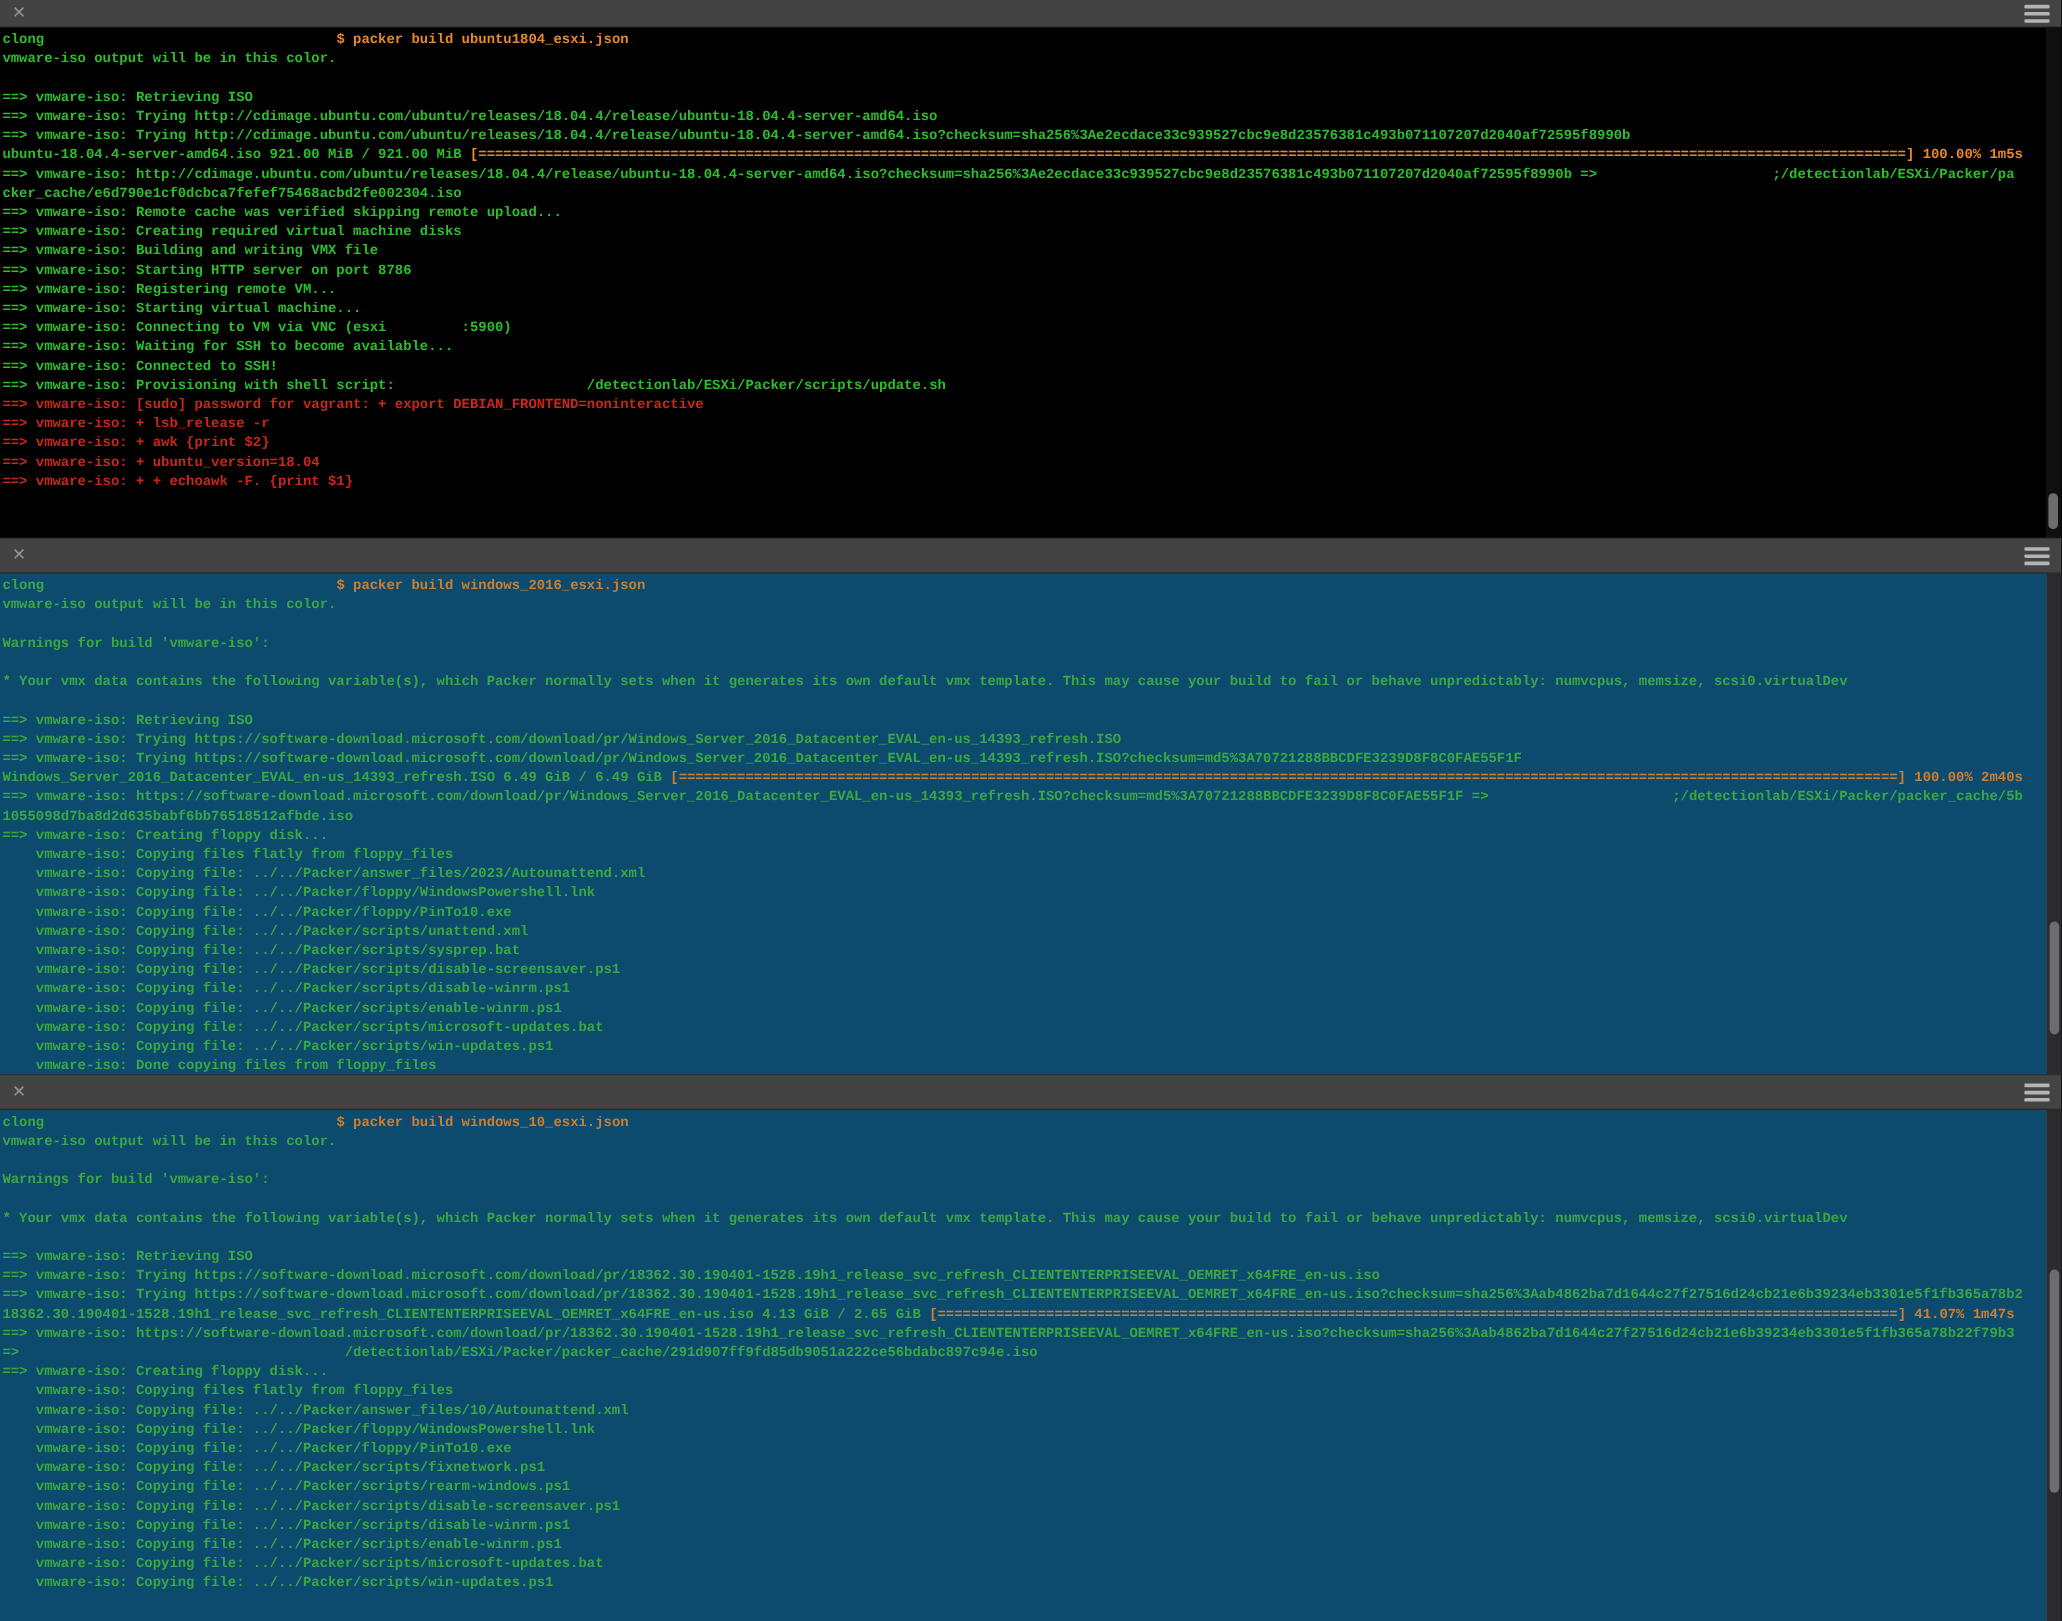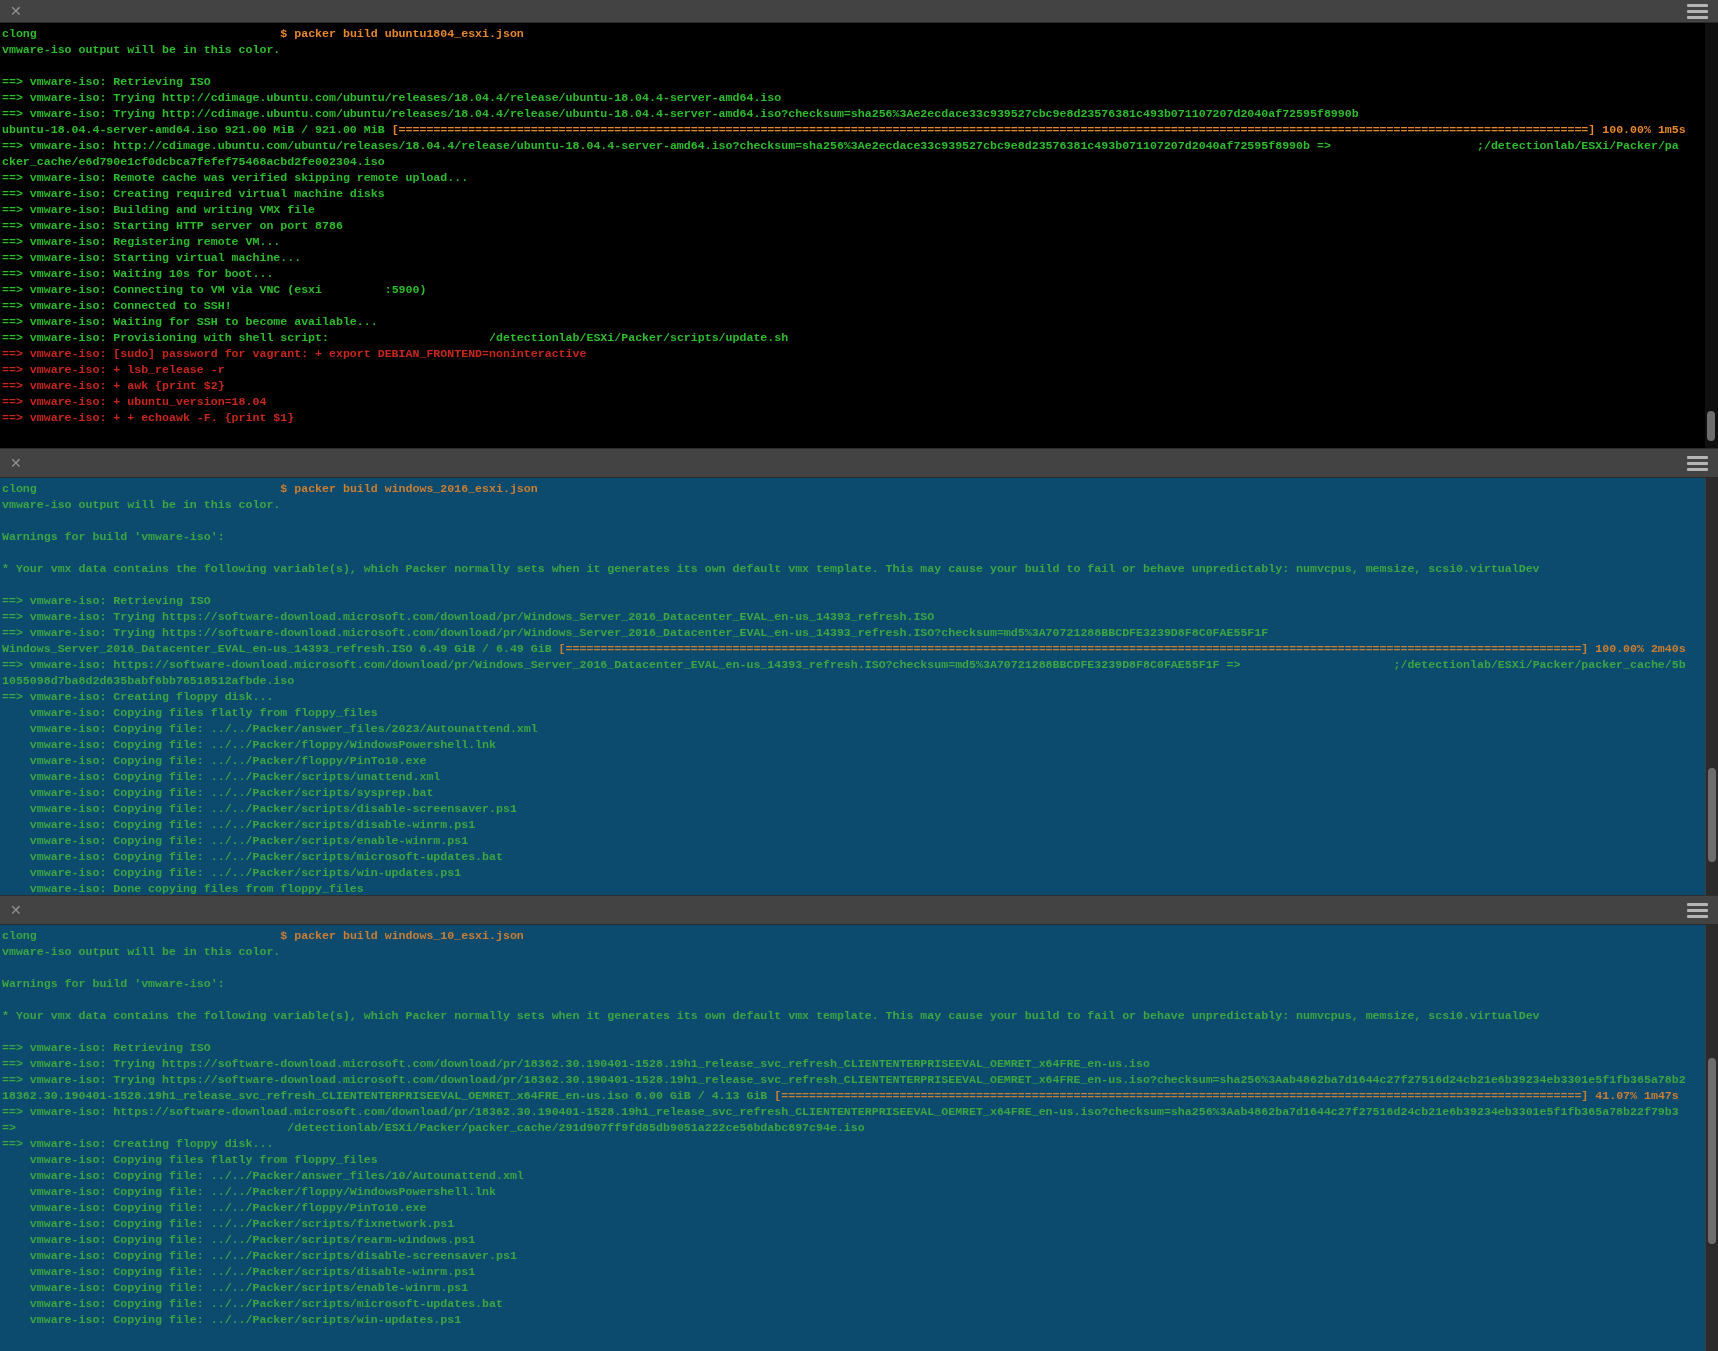--- a/index.html
+++ b/index.html
@@ -74,24 +74,23 @@
         <div class="term-line"><span class="green">==&gt; vmware-iso: Trying http://cdimage.ubuntu.com/ubuntu/releases/18.04.4/release/ubuntu-18.04.4-server-amd64.iso?checksum=sha256%3Ae2ecdace33c939527cbc9e8d23576381c493b071107207d2040af72595f8990b</span></div>
         <div class="term-line"><span class="green">ubuntu-18.04.4-server-amd64.iso 921.00 MiB / 921.00 MiB </span><span class="orange">[</span><span class="orange">===========================================================================================================================================================================</span><span class="orange">] 100.00% 1m5s</span></div>
         <div class="term-line"><span class="green">==&gt; vmware-iso: http://cdimage.ubuntu.com/ubuntu/releases/18.04.4/release/ubuntu-18.04.4-server-amd64.iso?checksum=sha256%3Ae2ecdace33c939527cbc9e8d23576381c493b071107207d2040af72595f8990b =&gt;</span><span>                     </span><span class="green">;/detectionlab/ESXi/Packer/pa</span></div>
         <div class="term-line"><span class="green">cker_cache/e6d790e1cf0dcbca7fefef75468acbd2fe002304.iso</span></div>
         <div class="term-line"><span class="green">==&gt; vmware-iso: Remote cache was verified skipping remote upload...</span></div>
         <div class="term-line"><span class="green">==&gt; vmware-iso: Creating required virtual machine disks</span></div>
         <div class="term-line"><span class="green">==&gt; vmware-iso: Building and writing VMX file</span></div>
         <div class="term-line"><span class="green">==&gt; vmware-iso: Starting HTTP server on port 8786</span></div>
         <div class="term-line"><span class="green">==&gt; vmware-iso: Registering remote VM...</span></div>
         <div class="term-line"><span class="green">==&gt; vmware-iso: Starting virtual machine...</span></div>
-        <div class="term-line"><span class="green">==&gt; vmware-iso: Waiting 10s for boot...</span></div>
         <div class="term-line"><span class="green">==&gt; vmware-iso: Connecting to VM via VNC (esxi</span><span>         </span><span class="green">:5900)</span></div>
+        <div class="term-line"><span class="green">==&gt; vmware-iso: Waiting for SSH to become available...</span></div>
         <div class="term-line"><span class="green">==&gt; vmware-iso: Connected to SSH!</span></div>
-        <div class="term-line"><span class="green">==&gt; vmware-iso: Waiting for SSH to become available...</span></div>
         <div class="term-line"><span class="green">==&gt; vmware-iso: Provisioning with shell script:</span><span>                       </span><span class="green">/detectionlab/ESXi/Packer/scripts/update.sh</span></div>
         <div class="term-line"><span class="red">==&gt; vmware-iso: [sudo] password for vagrant: + export DEBIAN_FRONTEND=noninteractive</span></div>
         <div class="term-line"><span class="red">==&gt; vmware-iso: + lsb_release -r</span></div>
         <div class="term-line"><span class="red">==&gt; vmware-iso: + awk {print $2}</span></div>
         <div class="term-line"><span class="red">==&gt; vmware-iso: + ubuntu_version=18.04</span></div>
         <div class="term-line"><span class="red">==&gt; vmware-iso: + + echoawk -F. {print $1}</span></div>
       </div>
     <div class="scrollbar" style="top:23px;">
       <div class="sb-thumb"></div>
     </div>
@@ -152,21 +151,21 @@
         <div class="term-line"><span class="green">clong</span><span>                                   </span><span class="orange">$ packer build windows_10_esxi.json</span></div>
         <div class="term-line"><span class="green">vmware-iso output will be in this color.</span></div>
         <div class="term-line"></div>
         <div class="term-line"><span class="green">Warnings for build 'vmware-iso':</span></div>
         <div class="term-line"></div>
         <div class="term-line"><span class="green">* Your vmx data contains the following variable(s), which Packer normally sets when it generates its own default vmx template. This may cause your build to fail or behave unpredictably: numvcpus, memsize, scsi0.virtualDev</span></div>
         <div class="term-line"></div>
         <div class="term-line"><span class="green">==&gt; vmware-iso: Retrieving ISO</span></div>
         <div class="term-line"><span class="green">==&gt; vmware-iso: Trying https://software-download.microsoft.com/download/pr/18362.30.190401-1528.19h1_release_svc_refresh_CLIENTENTERPRISEEVAL_OEMRET_x64FRE_en-us.iso</span></div>
         <div class="term-line"><span class="green">==&gt; vmware-iso: Trying https://software-download.microsoft.com/download/pr/18362.30.190401-1528.19h1_release_svc_refresh_CLIENTENTERPRISEEVAL_OEMRET_x64FRE_en-us.iso?checksum=sha256%3Aab4862ba7d1644c27f27516d24cb21e6b39234eb3301e5f1fb365a78b2</span></div>
-        <div class="term-line"><span class="green">18362.30.190401-1528.19h1_release_svc_refresh_CLIENTENTERPRISEEVAL_OEMRET_x64FRE_en-us.iso 6.00 GiB / 4.13 GiB </span><span class="orange">[</span><span class="orange">===================================================================================================================</span><span class="orange">] 41.07% 1m47s</span></div>
+        <div class="term-line"><span class="green">18362.30.190401-1528.19h1_release_svc_refresh_CLIENTENTERPRISEEVAL_OEMRET_x64FRE_en-us.iso 4.13 GiB / 2.65 GiB </span><span class="orange">[</span><span class="orange">===================================================================================================================</span><span class="orange">] 41.07% 1m47s</span></div>
         <div class="term-line"><span class="green">==&gt; vmware-iso: https://software-download.microsoft.com/download/pr/18362.30.190401-1528.19h1_release_svc_refresh_CLIENTENTERPRISEEVAL_OEMRET_x64FRE_en-us.iso?checksum=sha256%3Aab4862ba7d1644c27f27516d24cb21e6b39234eb3301e5f1fb365a78b22f79b3</span></div>
         <div class="term-line"><span class="green">=&gt;</span><span>                                       </span><span class="green">/detectionlab/ESXi/Packer/packer_cache/291d907ff9fd85db9051a222ce56bdabc897c94e.iso</span></div>
         <div class="term-line"><span class="green">==&gt; vmware-iso: Creating floppy disk...</span></div>
         <div class="term-line"><span class="green">    vmware-iso: Copying files flatly from floppy_files</span></div>
         <div class="term-line"><span class="green">    vmware-iso: Copying file: ../../Packer/answer_files/10/Autounattend.xml</span></div>
         <div class="term-line"><span class="green">    vmware-iso: Copying file: ../../Packer/floppy/WindowsPowershell.lnk</span></div>
         <div class="term-line"><span class="green">    vmware-iso: Copying file: ../../Packer/floppy/PinTo10.exe</span></div>
         <div class="term-line"><span class="green">    vmware-iso: Copying file: ../../Packer/scripts/fixnetwork.ps1</span></div>
         <div class="term-line"><span class="green">    vmware-iso: Copying file: ../../Packer/scripts/rearm-windows.ps1</span></div>
         <div class="term-line"><span class="green">    vmware-iso: Copying file: ../../Packer/scripts/disable-screensaver.ps1</span></div>

